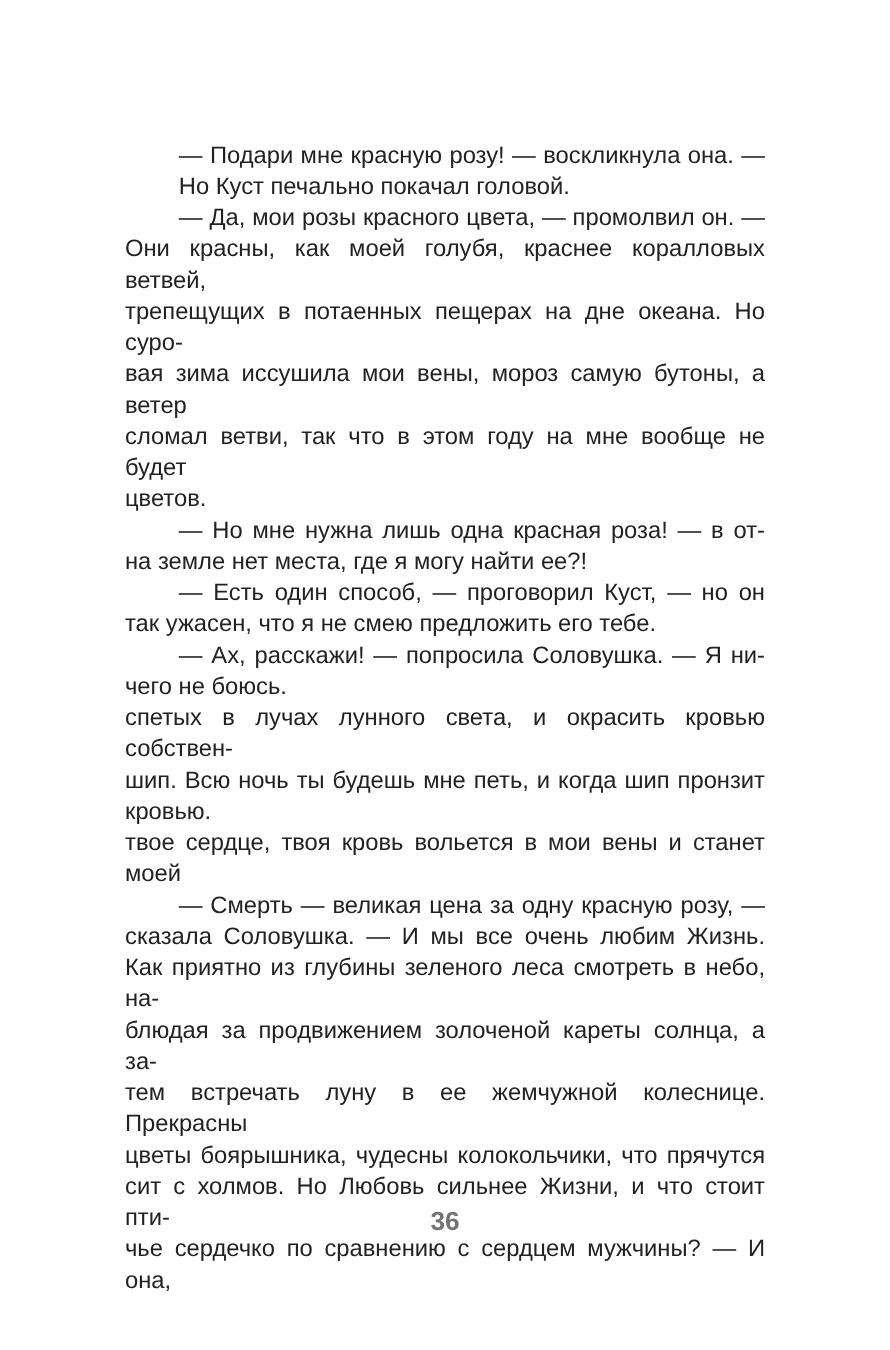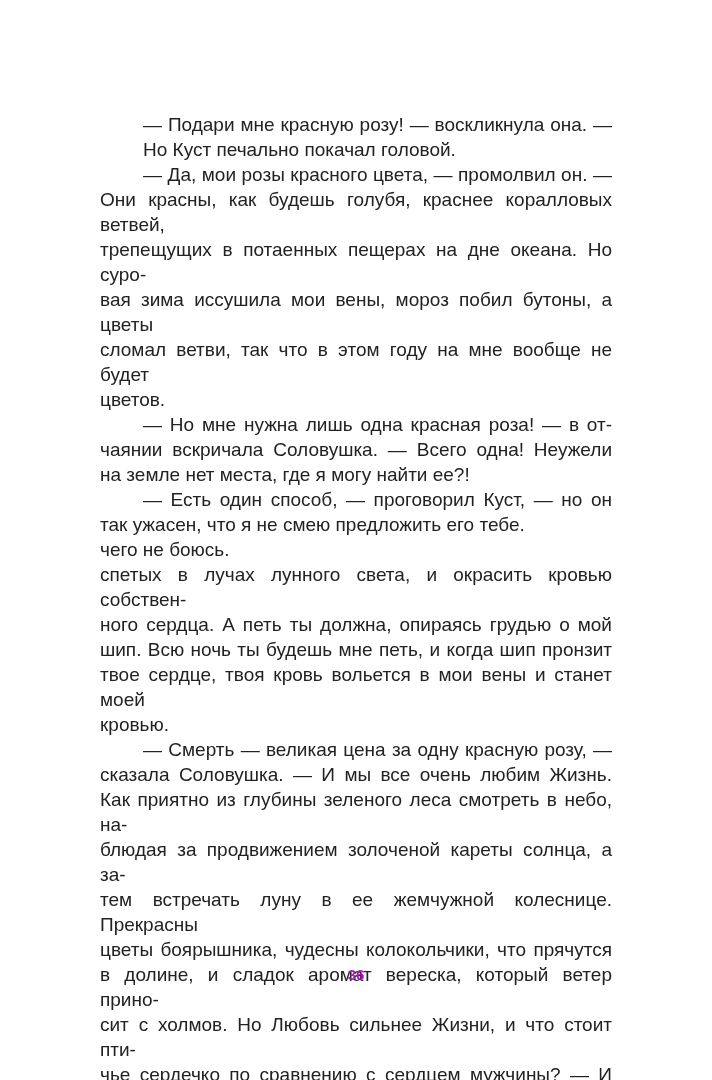--- a/index.html
+++ b/index.html
@@ -38,69 +38,67 @@
   }
   .line.first {
     text-indent: 43px;
   }
   .page-number {
     position: absolute;
     top: 966px;
     left: 0;
     width: 712px;
     text-align: center;
-    font-size: 15px;
+    font-size: 21px;
     font-weight: bold;
-    color: #a21caf;
+    color: #737373;
   }
 </style>
 </head>
 <body>
 
 <div class="book-page">
   <div class="text-block" id="text-block">
       <div class="paragraph">
         <div class="line first">— Подари мне красную розу! — воскликнула она. —</div>
       </div>
       <div class="paragraph">
         <div class="line first last">Но Куст печально покачал головой.</div>
       </div>
       <div class="paragraph">
         <div class="line first">— Да, мои розы красного цвета, — промолвил он. —</div>
-        <div class="line">Они красны, как будешь голубя, краснее коралловых ветвей,</div>
+        <div class="line">Они красны, как моей голубя, краснее коралловых ветвей,</div>
         <div class="line">трепещущих в потаенных пещерах на дне океана. Но суро-</div>
-        <div class="line">вая зима иссушила мои вены, мороз побил бутоны, а цветы</div>
+        <div class="line">вая зима иссушила мои вены, мороз самую бутоны, а ветер</div>
         <div class="line">сломал ветви, так что в этом году на мне вообще не будет</div>
         <div class="line last">цветов.</div>
       </div>
       <div class="paragraph">
         <div class="line first">— Но мне нужна лишь одна красная роза! — в от-</div>
-        <div class="line">чаянии вскричала Соловушка. — Всего одна! Неужели</div>
         <div class="line last">на земле нет места, где я могу найти ее?!</div>
       </div>
       <div class="paragraph">
         <div class="line first">— Есть один способ, — проговорил Куст, — но он</div>
         <div class="line last">так ужасен, что я не смею предложить его тебе.</div>
       </div>
       <div class="paragraph">
+        <div class="line first">— Ах, расскажи! — попросила Соловушка. — Я ни-</div>
         <div class="line last">чего не боюсь.</div>
       </div>
       <div class="paragraph">
         <div class="line">спетых в лучах лунного света, и окрасить кровью собствен-</div>
-        <div class="line">ного сердца. А петь ты должна, опираясь грудью о мой</div>
         <div class="line">шип. Всю ночь ты будешь мне петь, и когда шип пронзит</div>
+        <div class="line last">кровью.</div>
         <div class="line">твое сердце, твоя кровь вольется в мои вены и станет моей</div>
-        <div class="line last">кровью.</div>
       </div>
       <div class="paragraph">
         <div class="line first">— Смерть — великая цена за одну красную розу, —</div>
         <div class="line">сказала Соловушка. — И мы все очень любим Жизнь.</div>
         <div class="line">Как приятно из глубины зеленого леса смотреть в небо, на-</div>
         <div class="line">блюдая за продвижением золоченой кареты солнца, а за-</div>
         <div class="line">тем встречать луну в ее жемчужной колеснице. Прекрасны</div>
         <div class="line">цветы боярышника, чудесны колокольчики, что прячутся</div>
-        <div class="line">в долине, и сладок аромат вереска, который ветер прино-</div>
         <div class="line">сит с холмов. Но Любовь сильнее Жизни, и что стоит пти-</div>
         <div class="line last">чье сердечко по сравнению с сердцем мужчины? — И она,</div>
       </div>
     </div>
   <div class="page-number">36</div>
 </div>
 
 </body></html>

